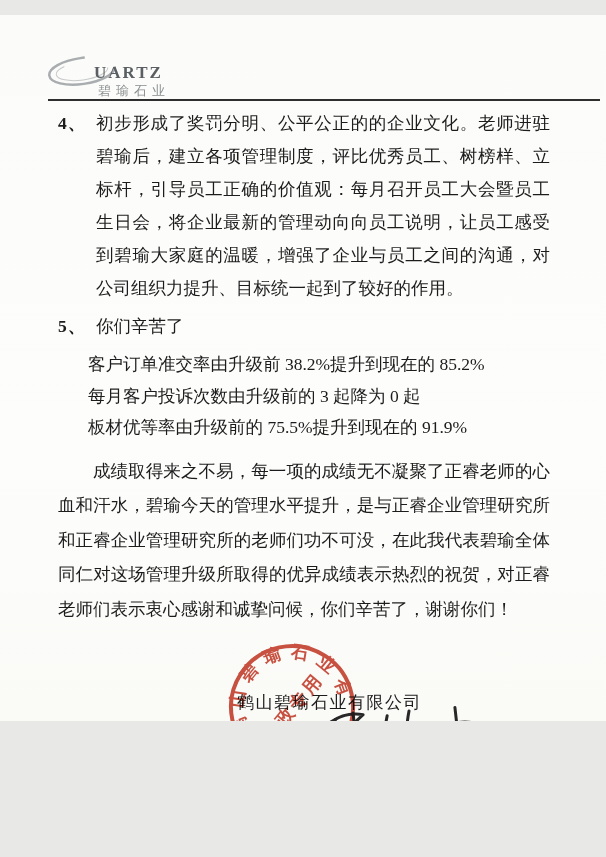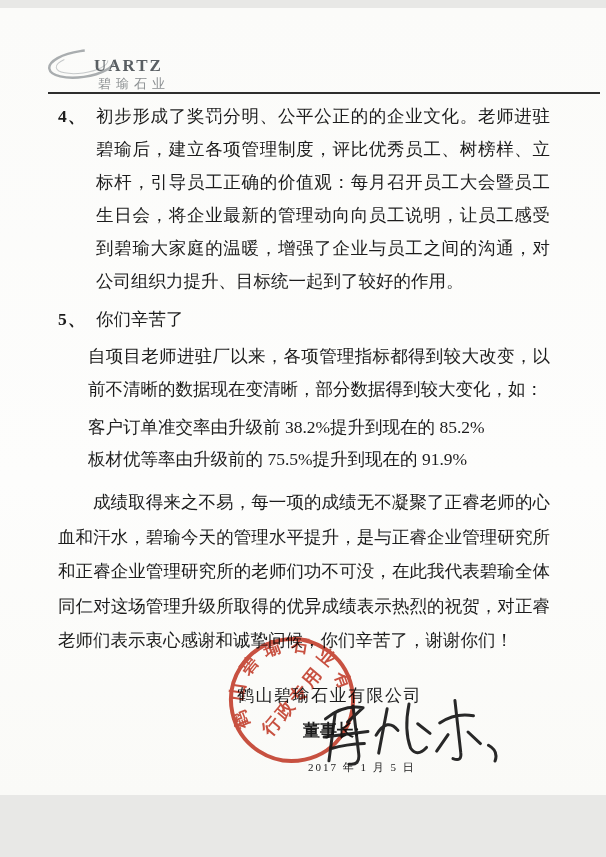--- a/index.html
+++ b/index.html
@@ -1,19 +1,19 @@
 <!DOCTYPE html>
 <html><head>
 <meta charset="utf-8">
 <style>
   html,body{margin:0;padding:0;background:#e8e8e6;}
   .page{
     position:relative;
-    width:606px;height:787px;
-    margin:8px auto;
+    width:606px;height:706px;
+    margin:15px auto;
     background:linear-gradient(180deg,#fbfbf9 0%,#fdfdfc 60%,#fafaf7 100%);
     overflow:hidden;
     font-family:"Liberation Serif","DejaVu Serif",serif;
     color:#1c1c1c;
   }
   
   .logo{position:absolute;left:46px;top:40px;width:200px;height:44px;}
   .logo svg{position:absolute;left:0;top:0;}
   .logo-text{
     position:absolute;left:48px;top:8px;
@@ -73,24 +73,24 @@
     <div class="li">
       <span class="num">4、</span>
       <span class="txt">初步形成了奖罚分明、公平公正的的企业文化。老师进驻碧瑜后，建立各项管理制度，评比优秀员工、树榜样、立标杆，引导员工正确的价值观：每月召开员工大会暨员工生日会，将企业最新的管理动向向员工说明，让员工感受到碧瑜大家庭的温暖，增强了企业与员工之间的沟通，对公司组织力提升、目标统一起到了较好的作用。</span>
     </div>
 
     <div class="li item5">
       <span class="num">5、</span>
       <span class="txt">你们辛苦了</span>
     </div>
 
-    <p class="intro">自项目老师进驻厂以来，各项管理指标都得到较大改变，以前不清晰的数据现在变清晰，部分数据得到较大变化，如：</p>
 
     <div class="metrics">
       <p>客户订单准交率由升级前 38.2%提升到现在的 85.2%</p>
+      <p>每月客户投诉次数由升级前的 3 起降为 0 起</p>
       <p>板材优等率由升级前的 75.5%提升到现在的 91.9%</p>
     </div>
 
     <p class="closing">成绩取得来之不易，每一项的成绩无不凝聚了正睿老师的心血和汗水，碧瑜今天的管理水平提升，是与正睿企业管理研究所和正睿企业管理研究所的老师们功不可没，在此我代表碧瑜全体同仁对这场管理升级所取得的优异成绩表示热烈的祝贺，对正睿老师们表示衷心感谢和诚挚问候，你们辛苦了，谢谢你们！</p>
   </div>
 
   <div class="company">鹤山碧瑜石业有限公司</div>
   <div class="role">董事长:</div>
   <div class="date">2017 年 1 月 5 日</div>
 

